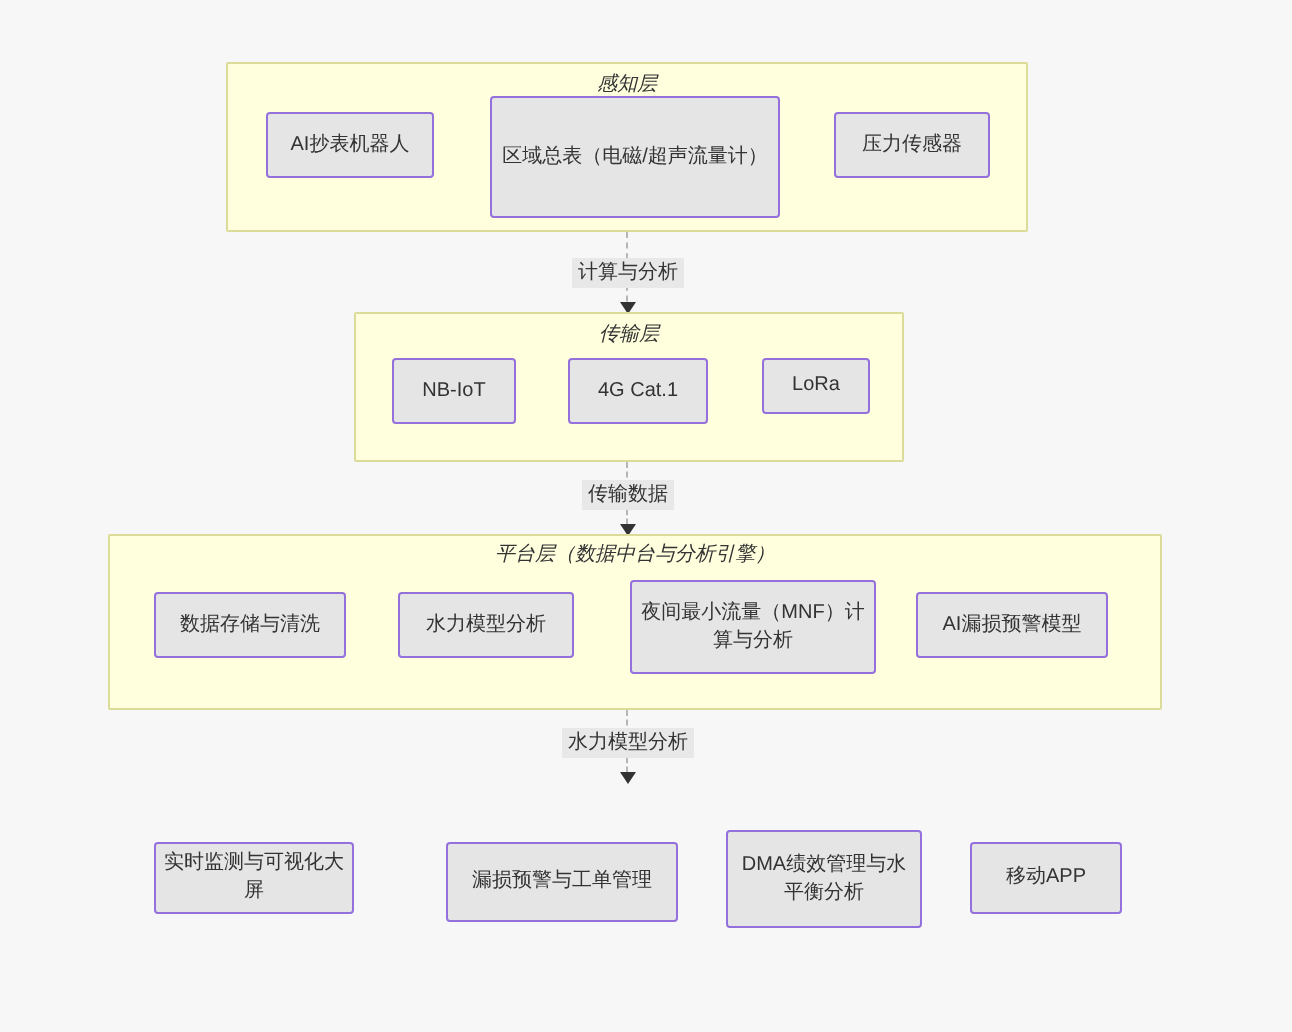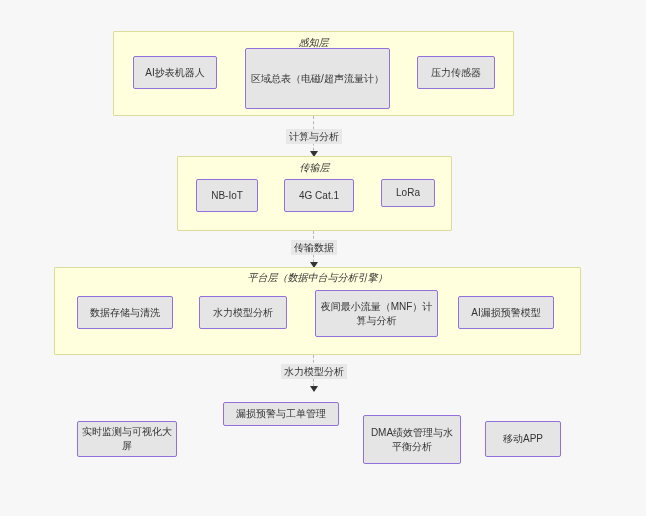--- a/index.html
+++ b/index.html
@@ -147,21 +147,21 @@
     <span>AI漏损预警模型</span>
   </div>
 
   <div class="edge-line" style="left:313px; top:355px; height:36px;"></div>
   <div class="edge-arrow" style="left:310px; top:386px;"></div>
   <div class="edge-label" style="left:314px; top:364px;">水力模型分析</div>
 
   <div class="node" style="left:77px; top:421px; width:100px; height:36px;">
     <span>实时监测与可视化大屏</span>
   </div>
-  <div class="node" style="left:223px; top:402px; width:116px; height:24px;">
+  <div class="node" style="left:223px; top:421px; width:116px; height:40px;">
     <span>漏损预警与工单管理</span>
   </div>
   <div class="node" style="left:363px; top:415px; width:98px; height:49px;">
     <span>DMA绩效管理与水平衡分析</span>
   </div>
   <div class="node" style="left:485px; top:421px; width:76px; height:36px;">
     <span>移动APP</span>
   </div>
 
 </div>

